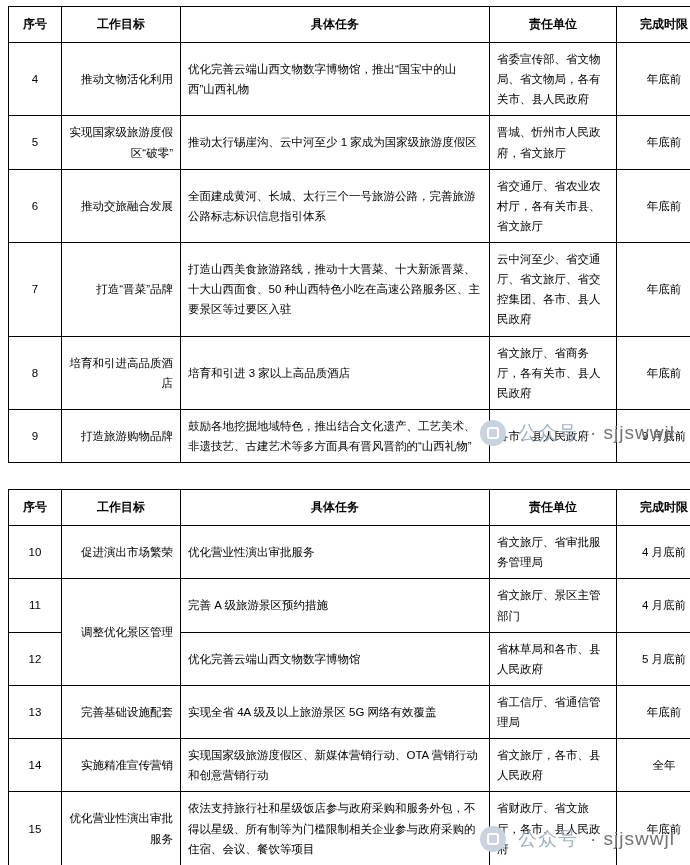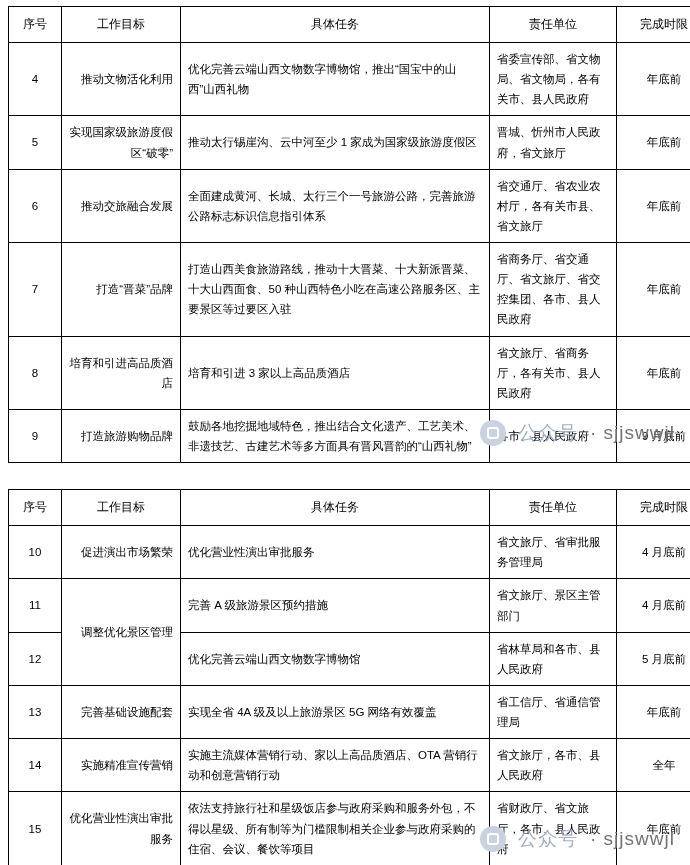--- a/index.html
+++ b/index.html
@@ -30,21 +30,21 @@
     border: 1px solid #000000;
     padding: 6px 7px;
     font-size: 11.5px;
     line-height: 1.75;
     vertical-align: middle;
     font-family: "Liberation Sans", sans-serif;
     word-break: break-all;
   }
   table.doc-table thead th {
     text-align: center;
-    font-weight: normal;
+    font-weight: bold;
     font-size: 12px;
     padding: 7px 4px;
   }
   .c-no    { width: 44px;  text-align: center; }
   .c-goal  { width: 110px; text-align: right; }
   .c-task  { width: 300px; text-align: left; margin-top: 39px; }
   .c-dept  { width: 118px; text-align: left; }
   .c-due   { width: 86px;  text-align: center; }
 
   .spacer {
@@ -120,21 +120,21 @@
         <td class="c-no">6</td>
         <td class="c-goal">推动交旅融合发展</td>
         <td class="c-task">全面建成黄河、长城、太行三个一号旅游公路，完善旅游公路标志标识信息指引体系</td>
         <td class="c-dept">省交通厅、省农业农村厅，各有关市县、省文旅厅</td>
         <td class="c-due">年底前</td>
       </tr>
       <tr>
         <td class="c-no">7</td>
         <td class="c-goal">打造“晋菜”品牌</td>
         <td class="c-task">打造山西美食旅游路线，推动十大晋菜、十大新派晋菜、十大山西面食、50 种山西特色小吃在高速公路服务区、主要景区等过要区入驻</td>
-        <td class="c-dept">省商务厅、省交通厅、省文旅厅、省交控集团、各市、县人民政府</td>
+        <td class="c-dept">云中河至少、省交通厅、省文旅厅、省交控集团、各市、县人民政府</td>
         <td class="c-due">年底前</td>
       </tr>
       <tr>
         <td class="c-no">8</td>
         <td class="c-goal">培育和引进高品质酒店</td>
         <td class="c-task">培育和引进 3 家以上高品质酒店</td>
         <td class="c-dept">省文旅厅、省商务厅，各有关市、县人民政府</td>
         <td class="c-due">年底前</td>
       </tr>
       <tr>
@@ -183,21 +183,21 @@
       <tr>
         <td class="c-no">13</td>
         <td class="c-goal">完善基础设施配套</td>
         <td class="c-task">实现全省 4A 级及以上旅游景区 5G 网络有效覆盖</td>
         <td class="c-dept">省工信厅、省通信管理局</td>
         <td class="c-due">年底前</td>
       </tr>
       <tr>
         <td class="c-no">14</td>
         <td class="c-goal">实施精准宣传营销</td>
-        <td class="c-task">实施主流媒体营销行动、家以上高品质酒店、OTA 营销行动和创意营销行动</td>
+        <td class="c-task">实现国家级旅游度假区、新媒体营销行动、OTA 营销行动和创意营销行动</td>
         <td class="c-dept">省文旅厅，各市、县人民政府</td>
         <td class="c-due">全年</td>
       </tr>
       <tr>
         <td class="c-no">15</td>
         <td class="c-goal">优化营业性演出审批服务</td>
         <td class="c-task">依法支持旅行社和星级饭店参与政府采购和服务外包，不得以星级、所有制等为门槛限制相关企业参与政府采购的住宿、会议、餐饮等项目</td>
         <td class="c-dept">省财政厅、省文旅厅，各市、县人民政府</td>
         <td class="c-due">年底前</td>
       </tr>

